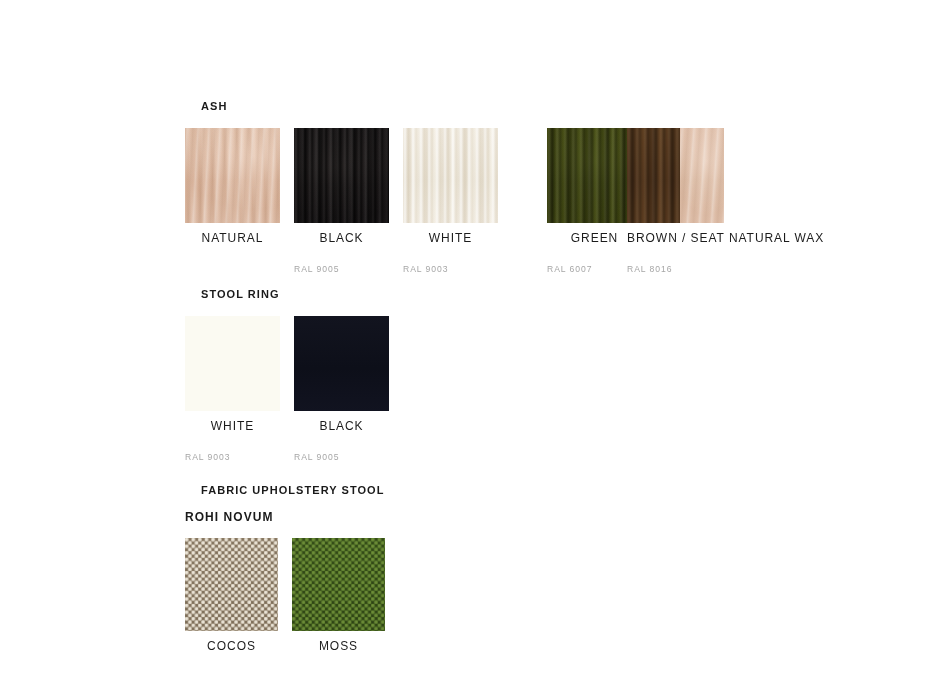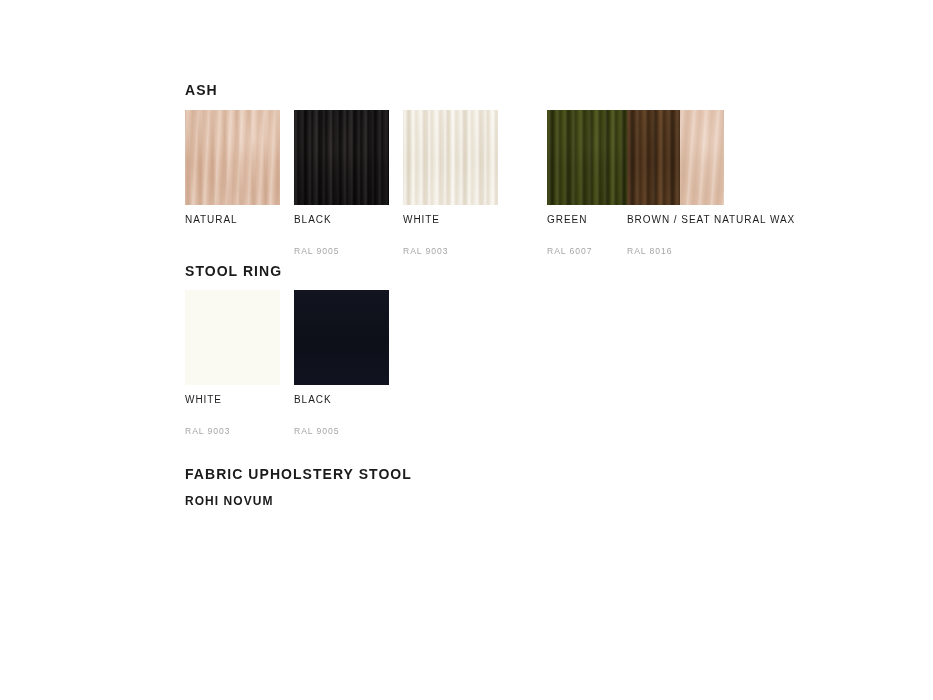--- a/index.html
+++ b/index.html
@@ -24,31 +24,31 @@
     width: 933px;
     height: 700px;
   }
 
   
   .section {
     position: absolute;
     left: 185px;
   }
   #section-ash      { top: 85px;  }
-  #section-ring     { top: 266px; }
+  #section-ring     { top: 273px; }
   #section-fabric   { top: 469px; }
 
   .section-title {
-    font-size: 14px;
+    font-size: 11px;
     font-weight: bold;
     letter-spacing: 1.05px;
     color: #1a1a1a;
     text-transform: uppercase;
     line-height: 11px;
-    margin: 0;
+    margin: 16px;
     white-space: nowrap;
   }
   .section-subtitle {
     font-size: 12px;
     font-weight: bold;
     letter-spacing: 1.05px;
     color: #1a1a1a;
     text-transform: uppercase;
     line-height: 11px;
     margin: 0;
@@ -70,27 +70,28 @@
   .swatch-chip {
     width: 95px;
     height: 95px;
     position: relative;
     overflow: hidden;
     display: block;
   }
   .swatch-chip.wide { width: 97px; }
 
   .swatch-label {
-    font-size: 10px;
+    font-size: 12px;
     letter-spacing: 0.95px;
     color: #1c1c1c;
     text-transform: uppercase;
     line-height: 12px;
     white-space: nowrap;
     margin-top: 9px;
+    text-align: center;
   }
   .swatch-code {
     font-size: 8.6px;
     letter-spacing: 0.95px;
     color: #a6a6a6;
     text-transform: uppercase;
     line-height: 12px;
     white-space: nowrap;
     margin-top: 19px;
   }
@@ -334,15 +335,30 @@
       </div>
 
     </div>
   </div>
 
   <div class="section" id="section-fabric">
     <div class="section-title">FABRIC UPHOLSTERY STOOL</div>
 
     <div class="section-subtitle" style="margin-top:16px;">ROHI NOVUM</div>
 
+    <div class="swatch-row" style="height:120px; margin-top:15px;">
+
+      <div class="swatch-item" style="left:0px; width:93px;">
+        <div class="swatch-chip tex-fabric tex-fabric-cocos"></div>
+        <div class="swatch-label">COCOS</div>
+        <div class="swatch-code"></div>
+      </div>
+
+      <div class="swatch-item" style="left:107px; width:93px;">
+        <div class="swatch-chip tex-fabric tex-fabric-moss"></div>
+        <div class="swatch-label">MOSS</div>
+        <div class="swatch-code"></div>
+      </div>
+
+    </div>
   </div>
 
 </div>
 
 </body></html>

